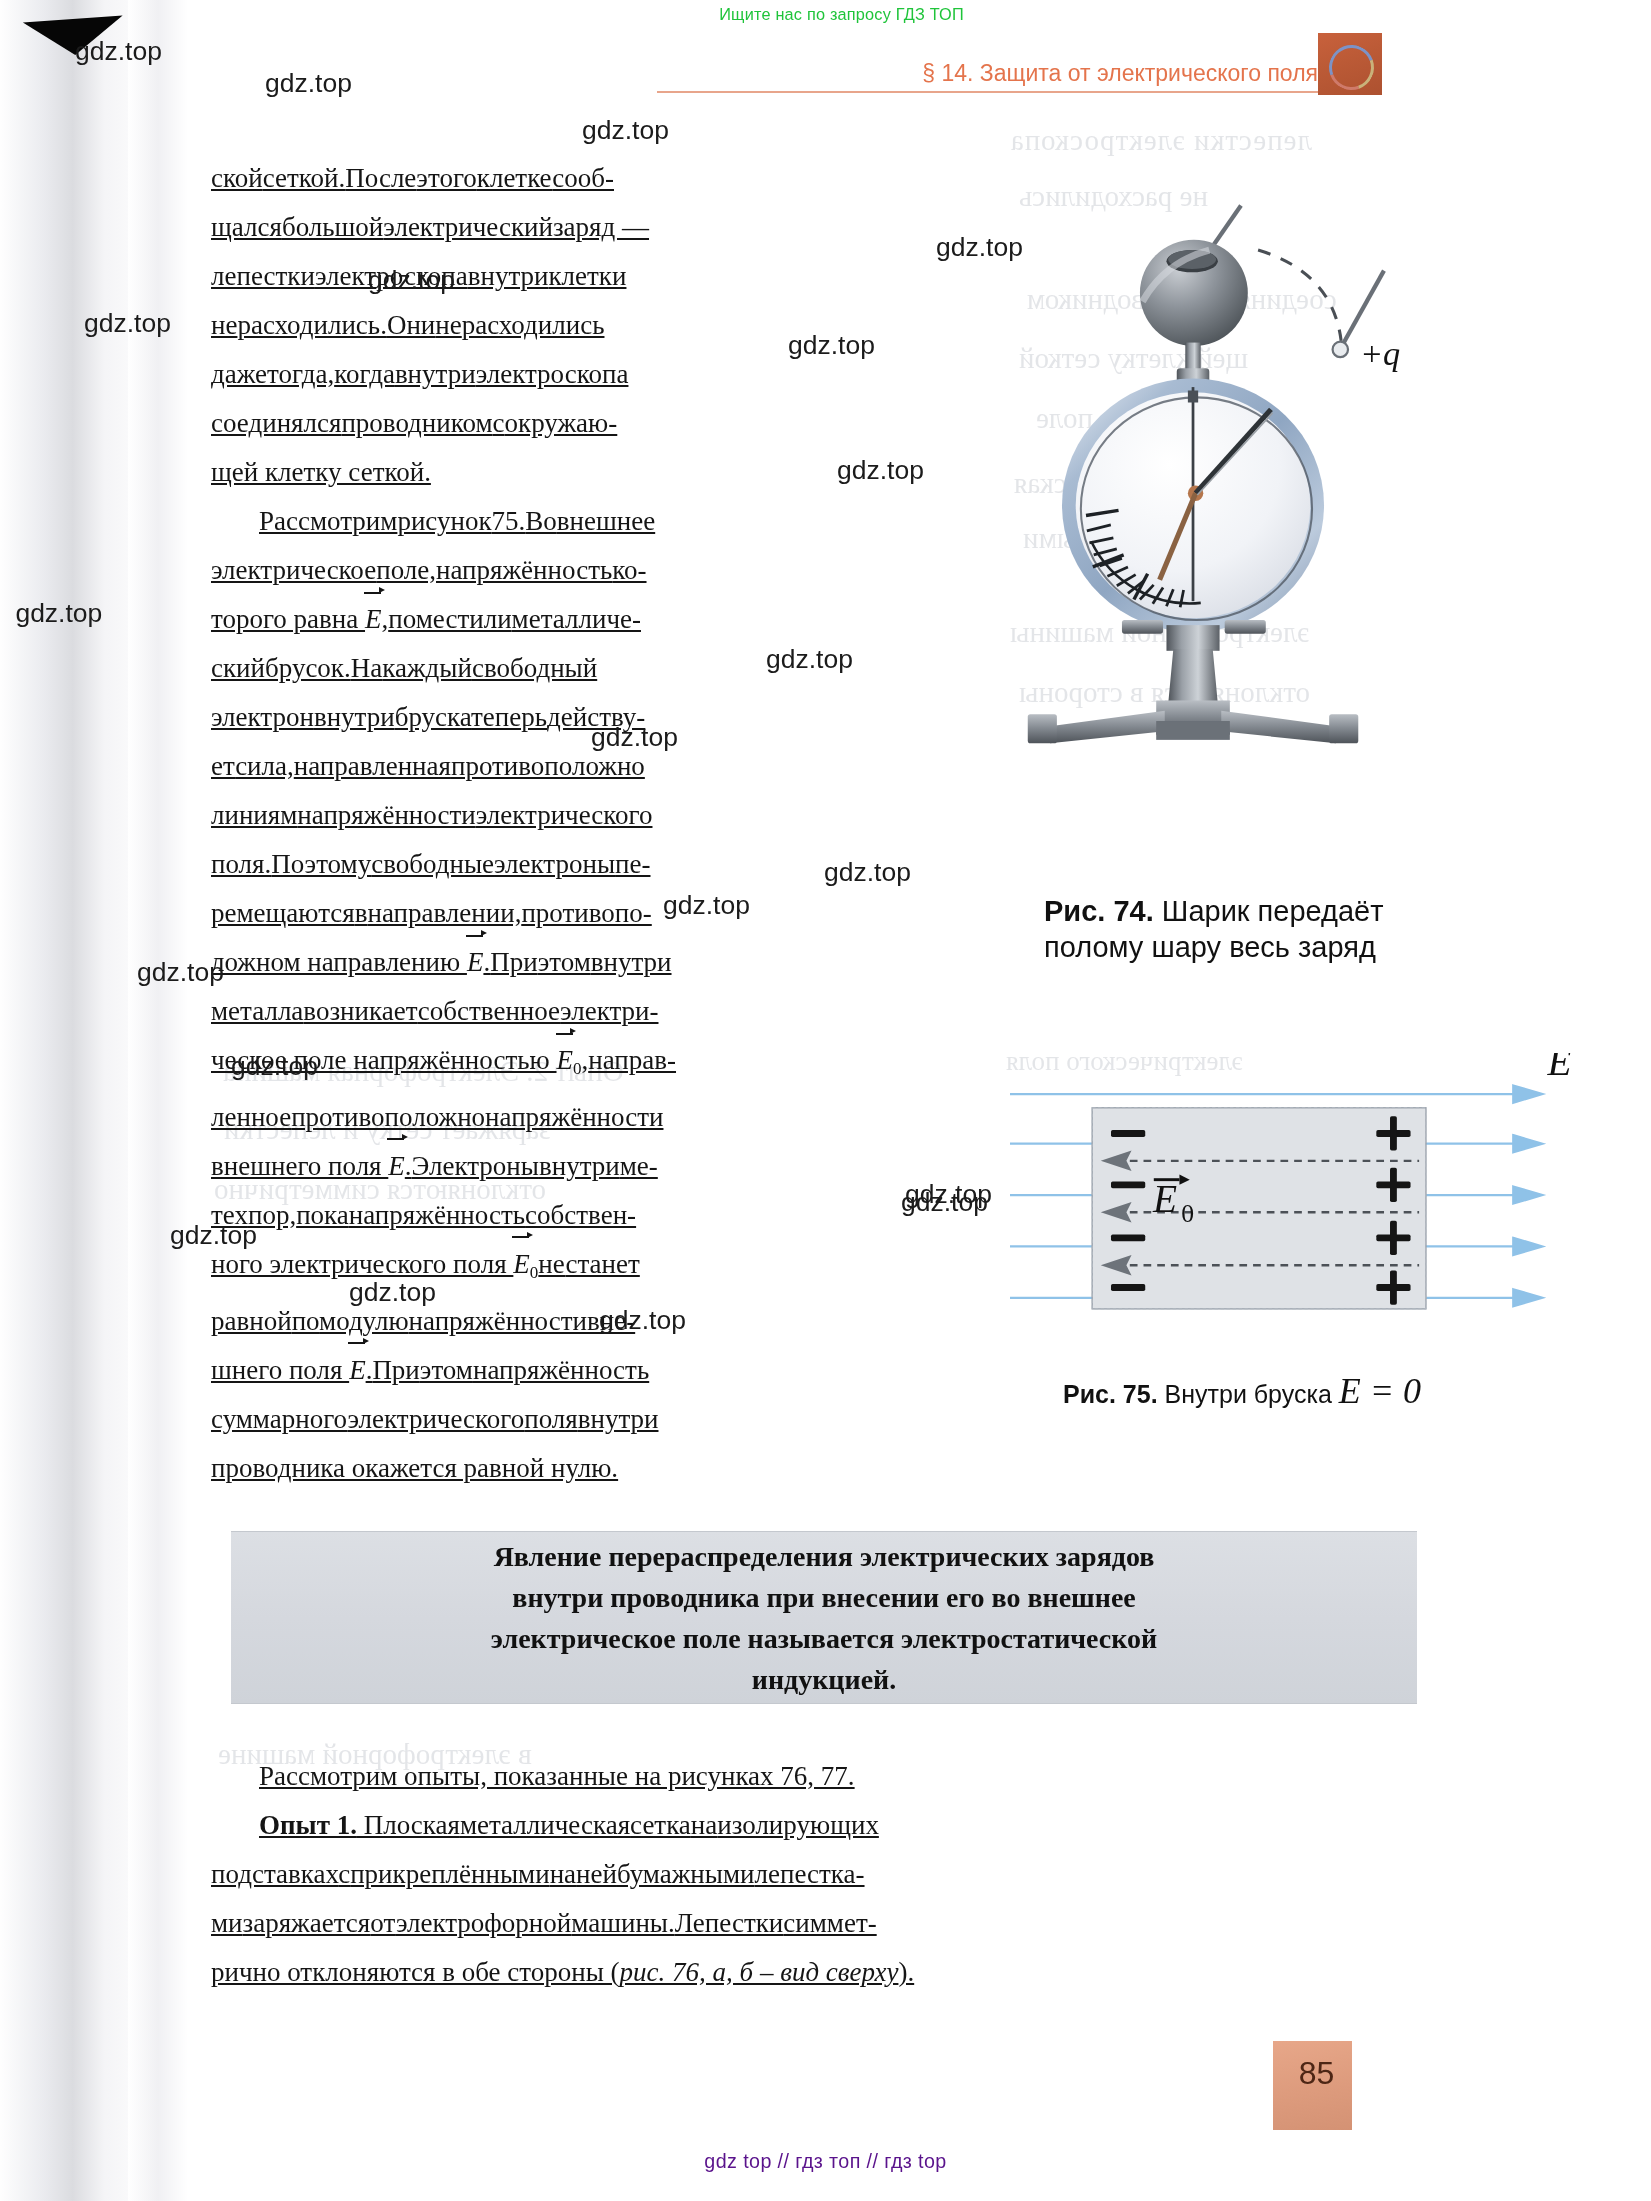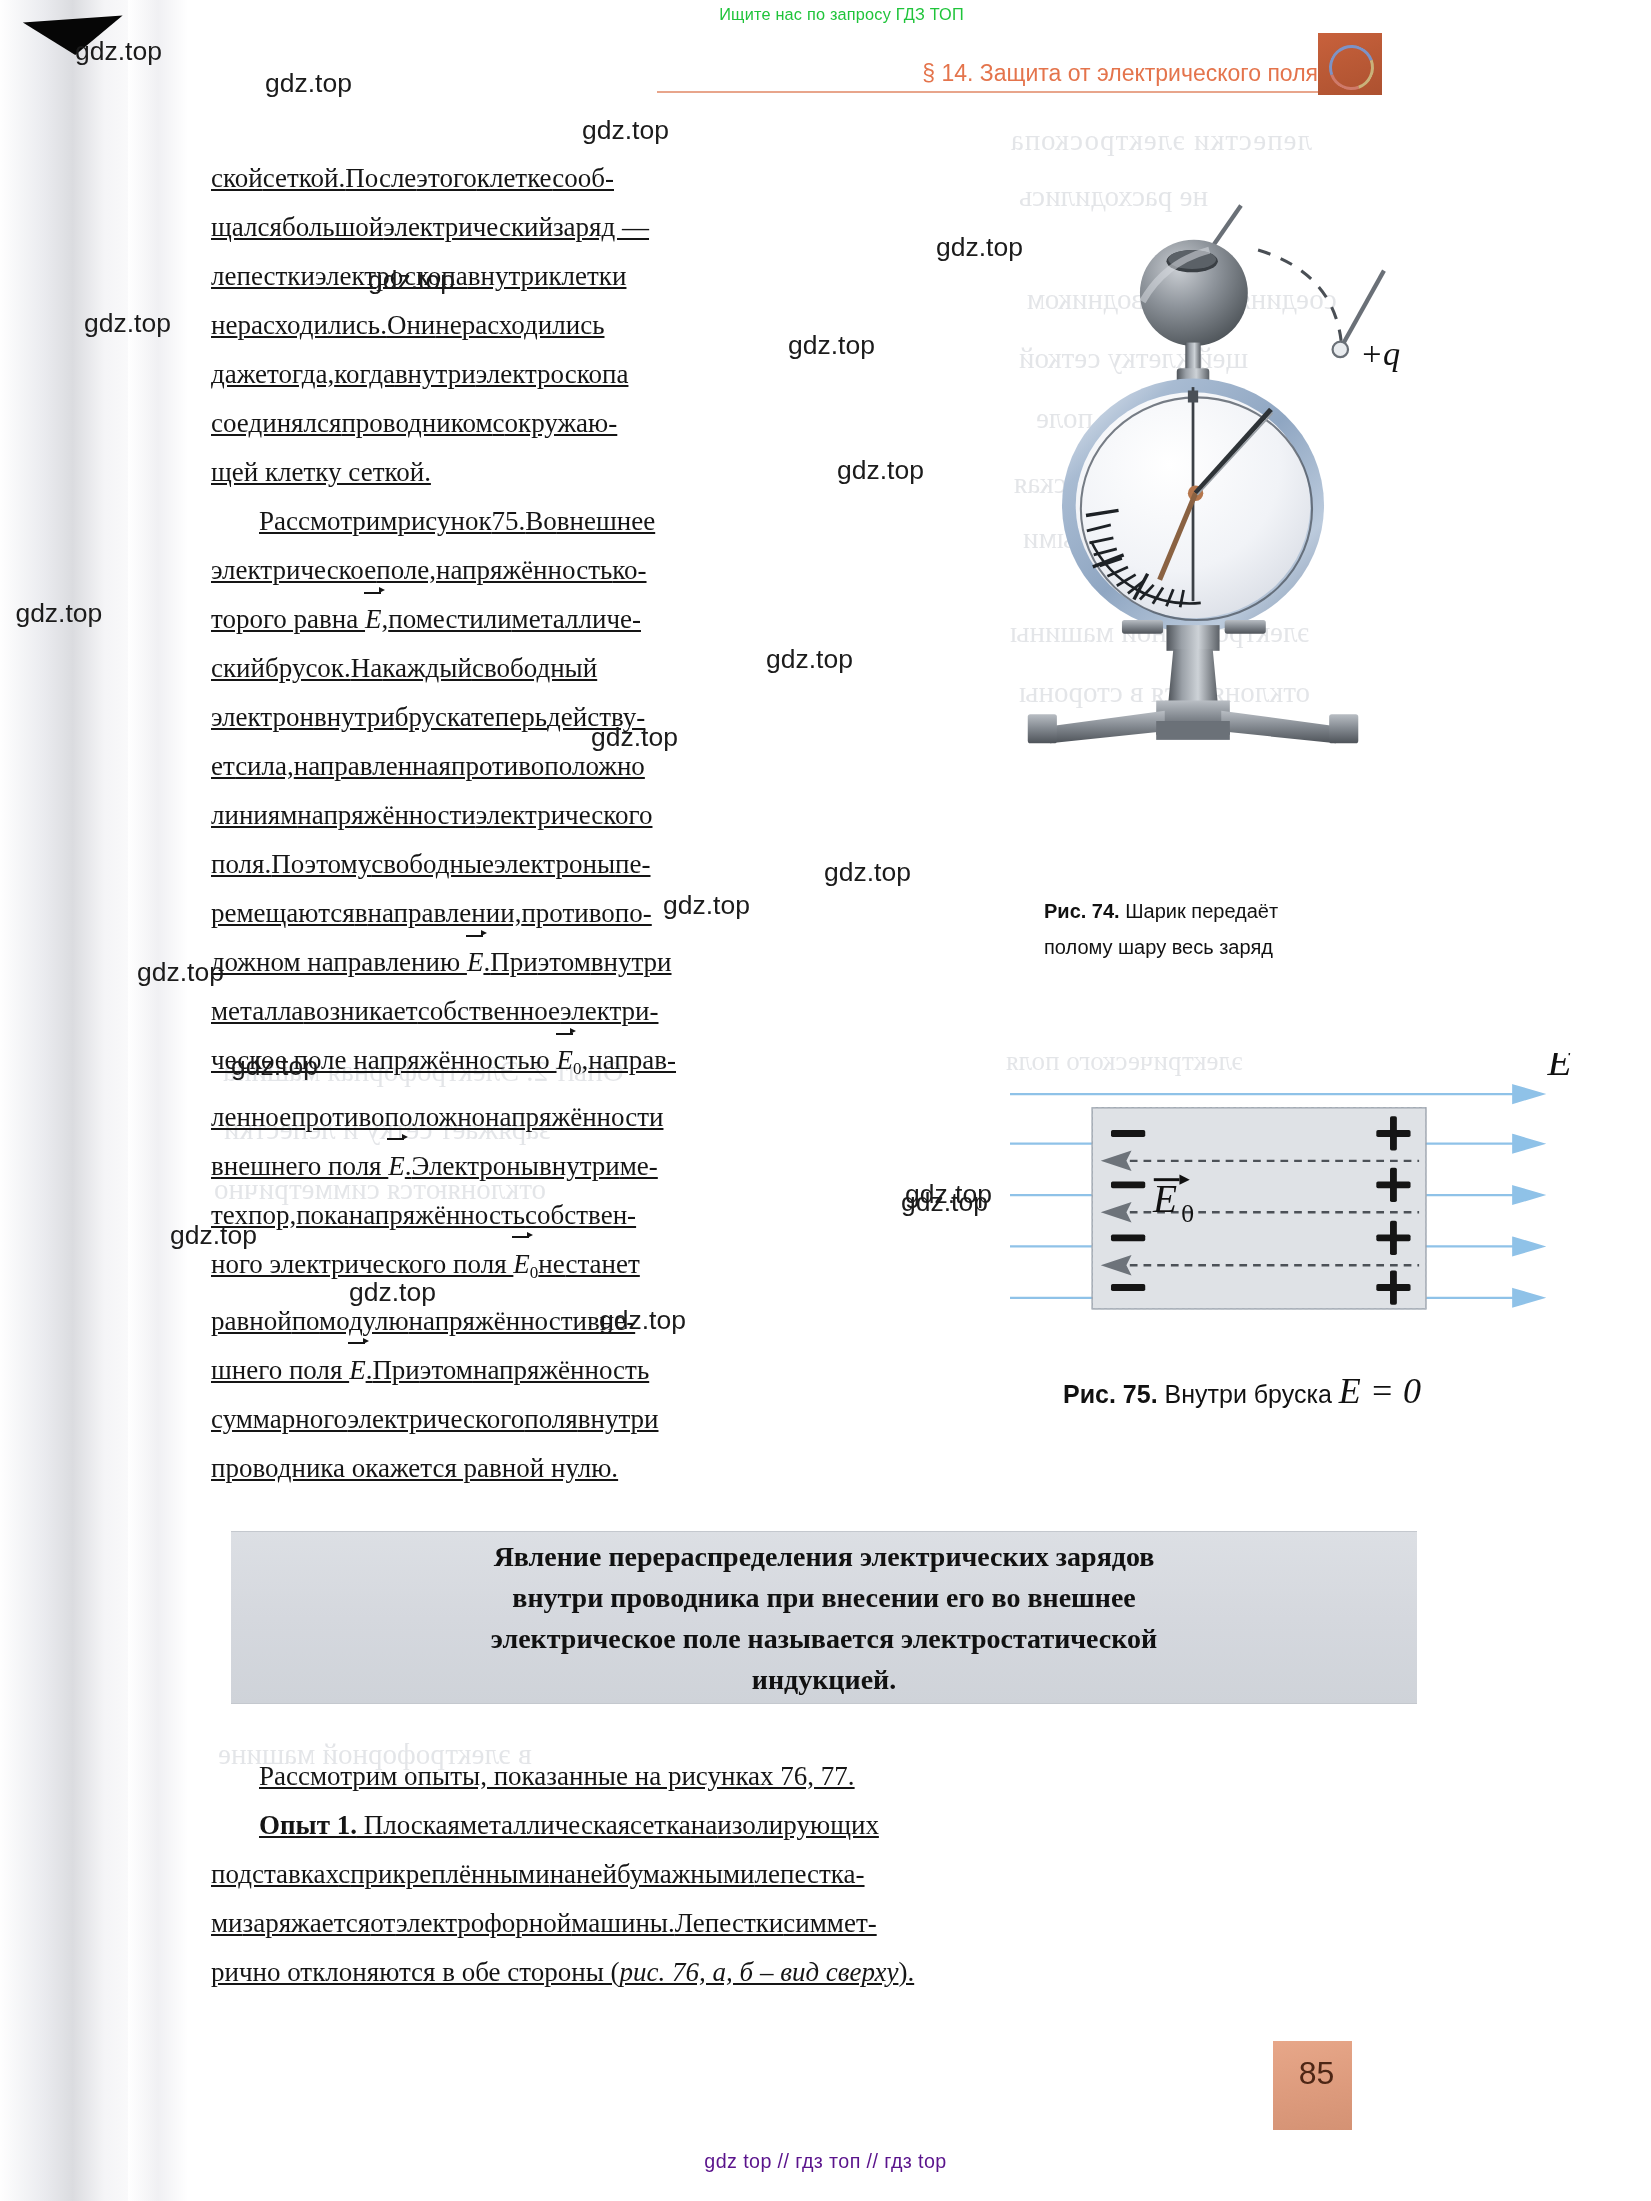--- a/index.html
+++ b/index.html
@@ -67,21 +67,21 @@
     background:linear-gradient(180deg,#dcdfe4 0%,#d5d8de 50%,#cfd3d9 100%);
     border-top:0.9px solid #c4c8ce;border-bottom:0.9px solid #c4c8ce;
     display:flex;flex-direction:column;align-items:center;justify-content:center;}
   #defbox .dl{display:block;text-align:center;font-weight:bold;font-size:28px;
     line-height:41px;color:#111;white-space:nowrap;
     font-family:"Liberation Serif",serif;}
 
   
   #fig74{position:absolute;left:1014px;top:197px;width:531px;height:548px;}
   #f74-cap{position:absolute;left:1044px;top:893px;width:514px;
-    font-family:"Liberation Sans",sans-serif;font-size:20px;line-height:36px;color:#111;}
+    font-family:"Liberation Sans",sans-serif;font-size:29px;line-height:36px;color:#111;}
   #f74-cap b{font-weight:bold;}
 
   
   #fig75{position:absolute;left:1010px;top:1053px;width:582px;height:291px;}
   #f75-cap{position:absolute;left:1063px;top:1370px;width:548px;
     font-family:"Liberation Sans",sans-serif;font-size:25px;color:#111;white-space:nowrap;}
   #f75-cap b{font-weight:bold;}
   .serif-it{font-family:"Liberation Serif",serif;font-style:italic;font-size:36px;}
 
   

